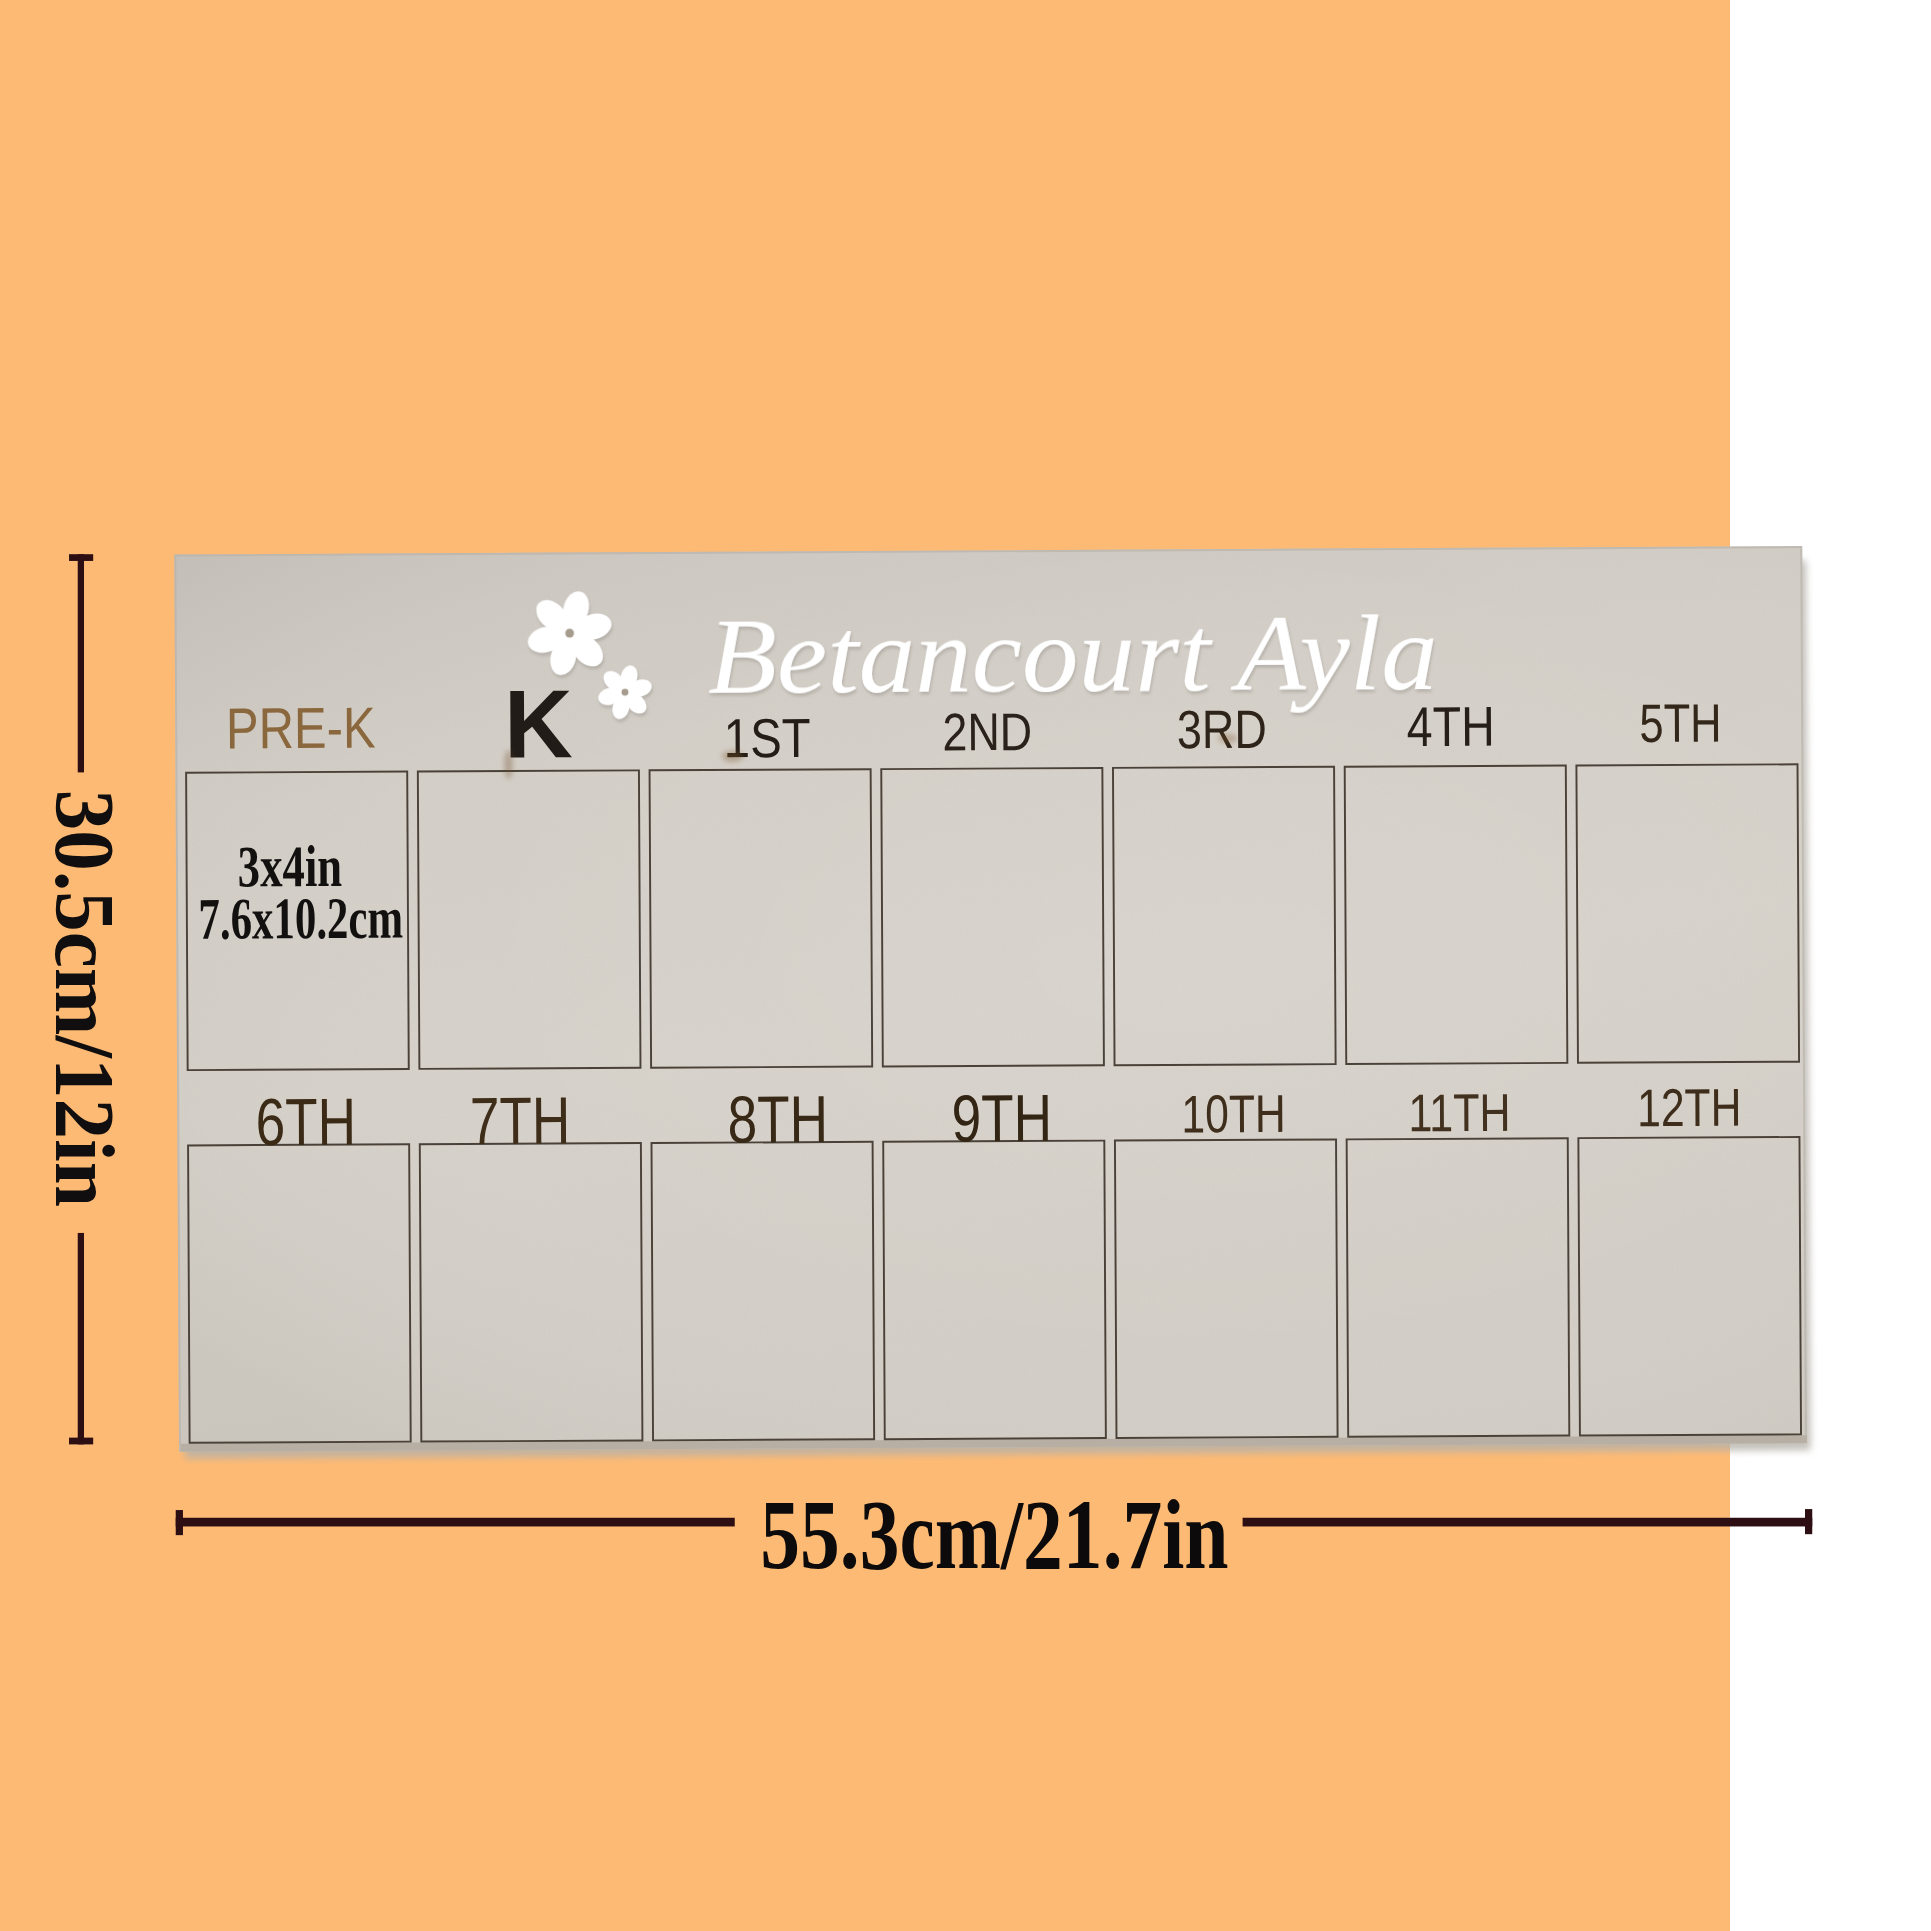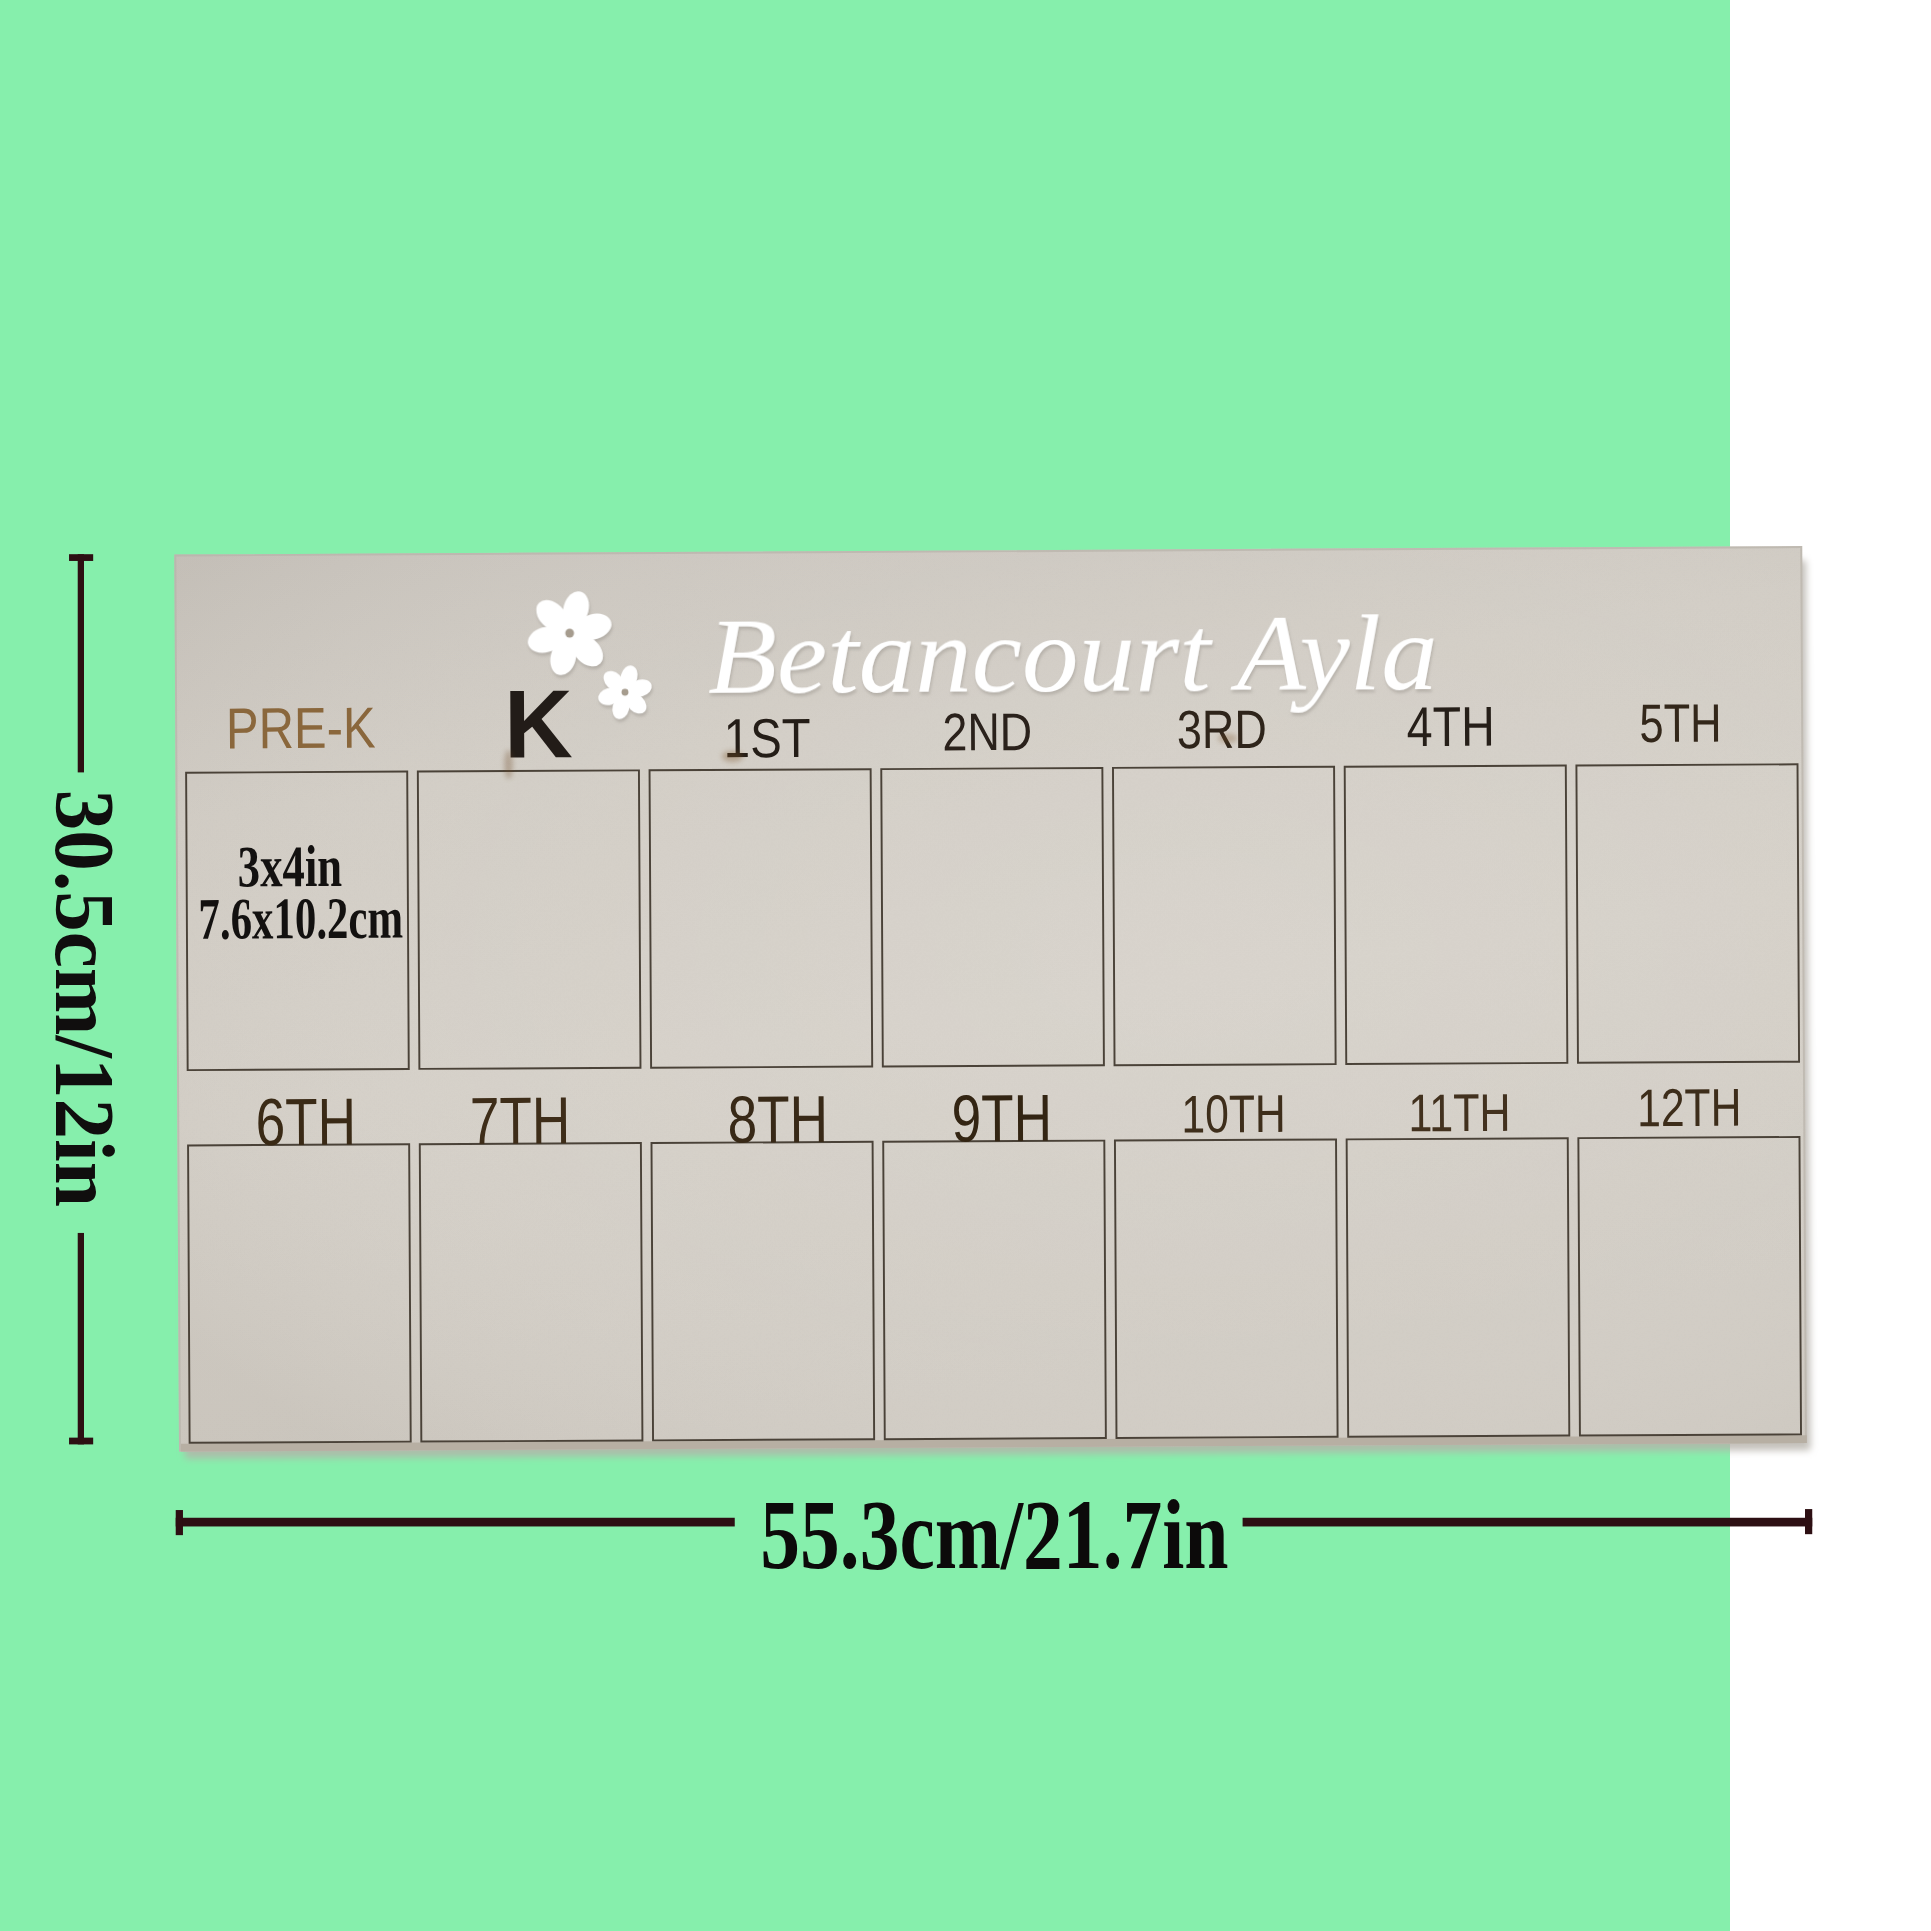--- a/index.html
+++ b/index.html
@@ -1,16 +1,16 @@
 <!DOCTYPE html>
 <html><head>
 <meta charset="utf-8">
 <style>
   html,body{margin:0;padding:0;background:#ffffff;width:1931px;height:1931px;overflow:hidden;}
-  .page{position:absolute;left:0;top:0;width:1730px;height:1931px;background:#86efac;}
+  .page{position:absolute;left:0;top:0;width:1730px;height:1931px;background:#fdba74;}
 </style>
 </head>
 <body>
 <div class="page">
 <svg width="1931" height="1931" viewBox="0 0 2000 2000">
   <defs>
     <linearGradient id="boardgrad" x1="0" y1="0" x2="0.25" y2="1">
       <stop offset="0" stop-color="#cbc6bf"></stop>
       <stop offset="0.28" stop-color="#d3cec6"></stop>
       <stop offset="0.6" stop-color="#d6d1c9"></stop>

